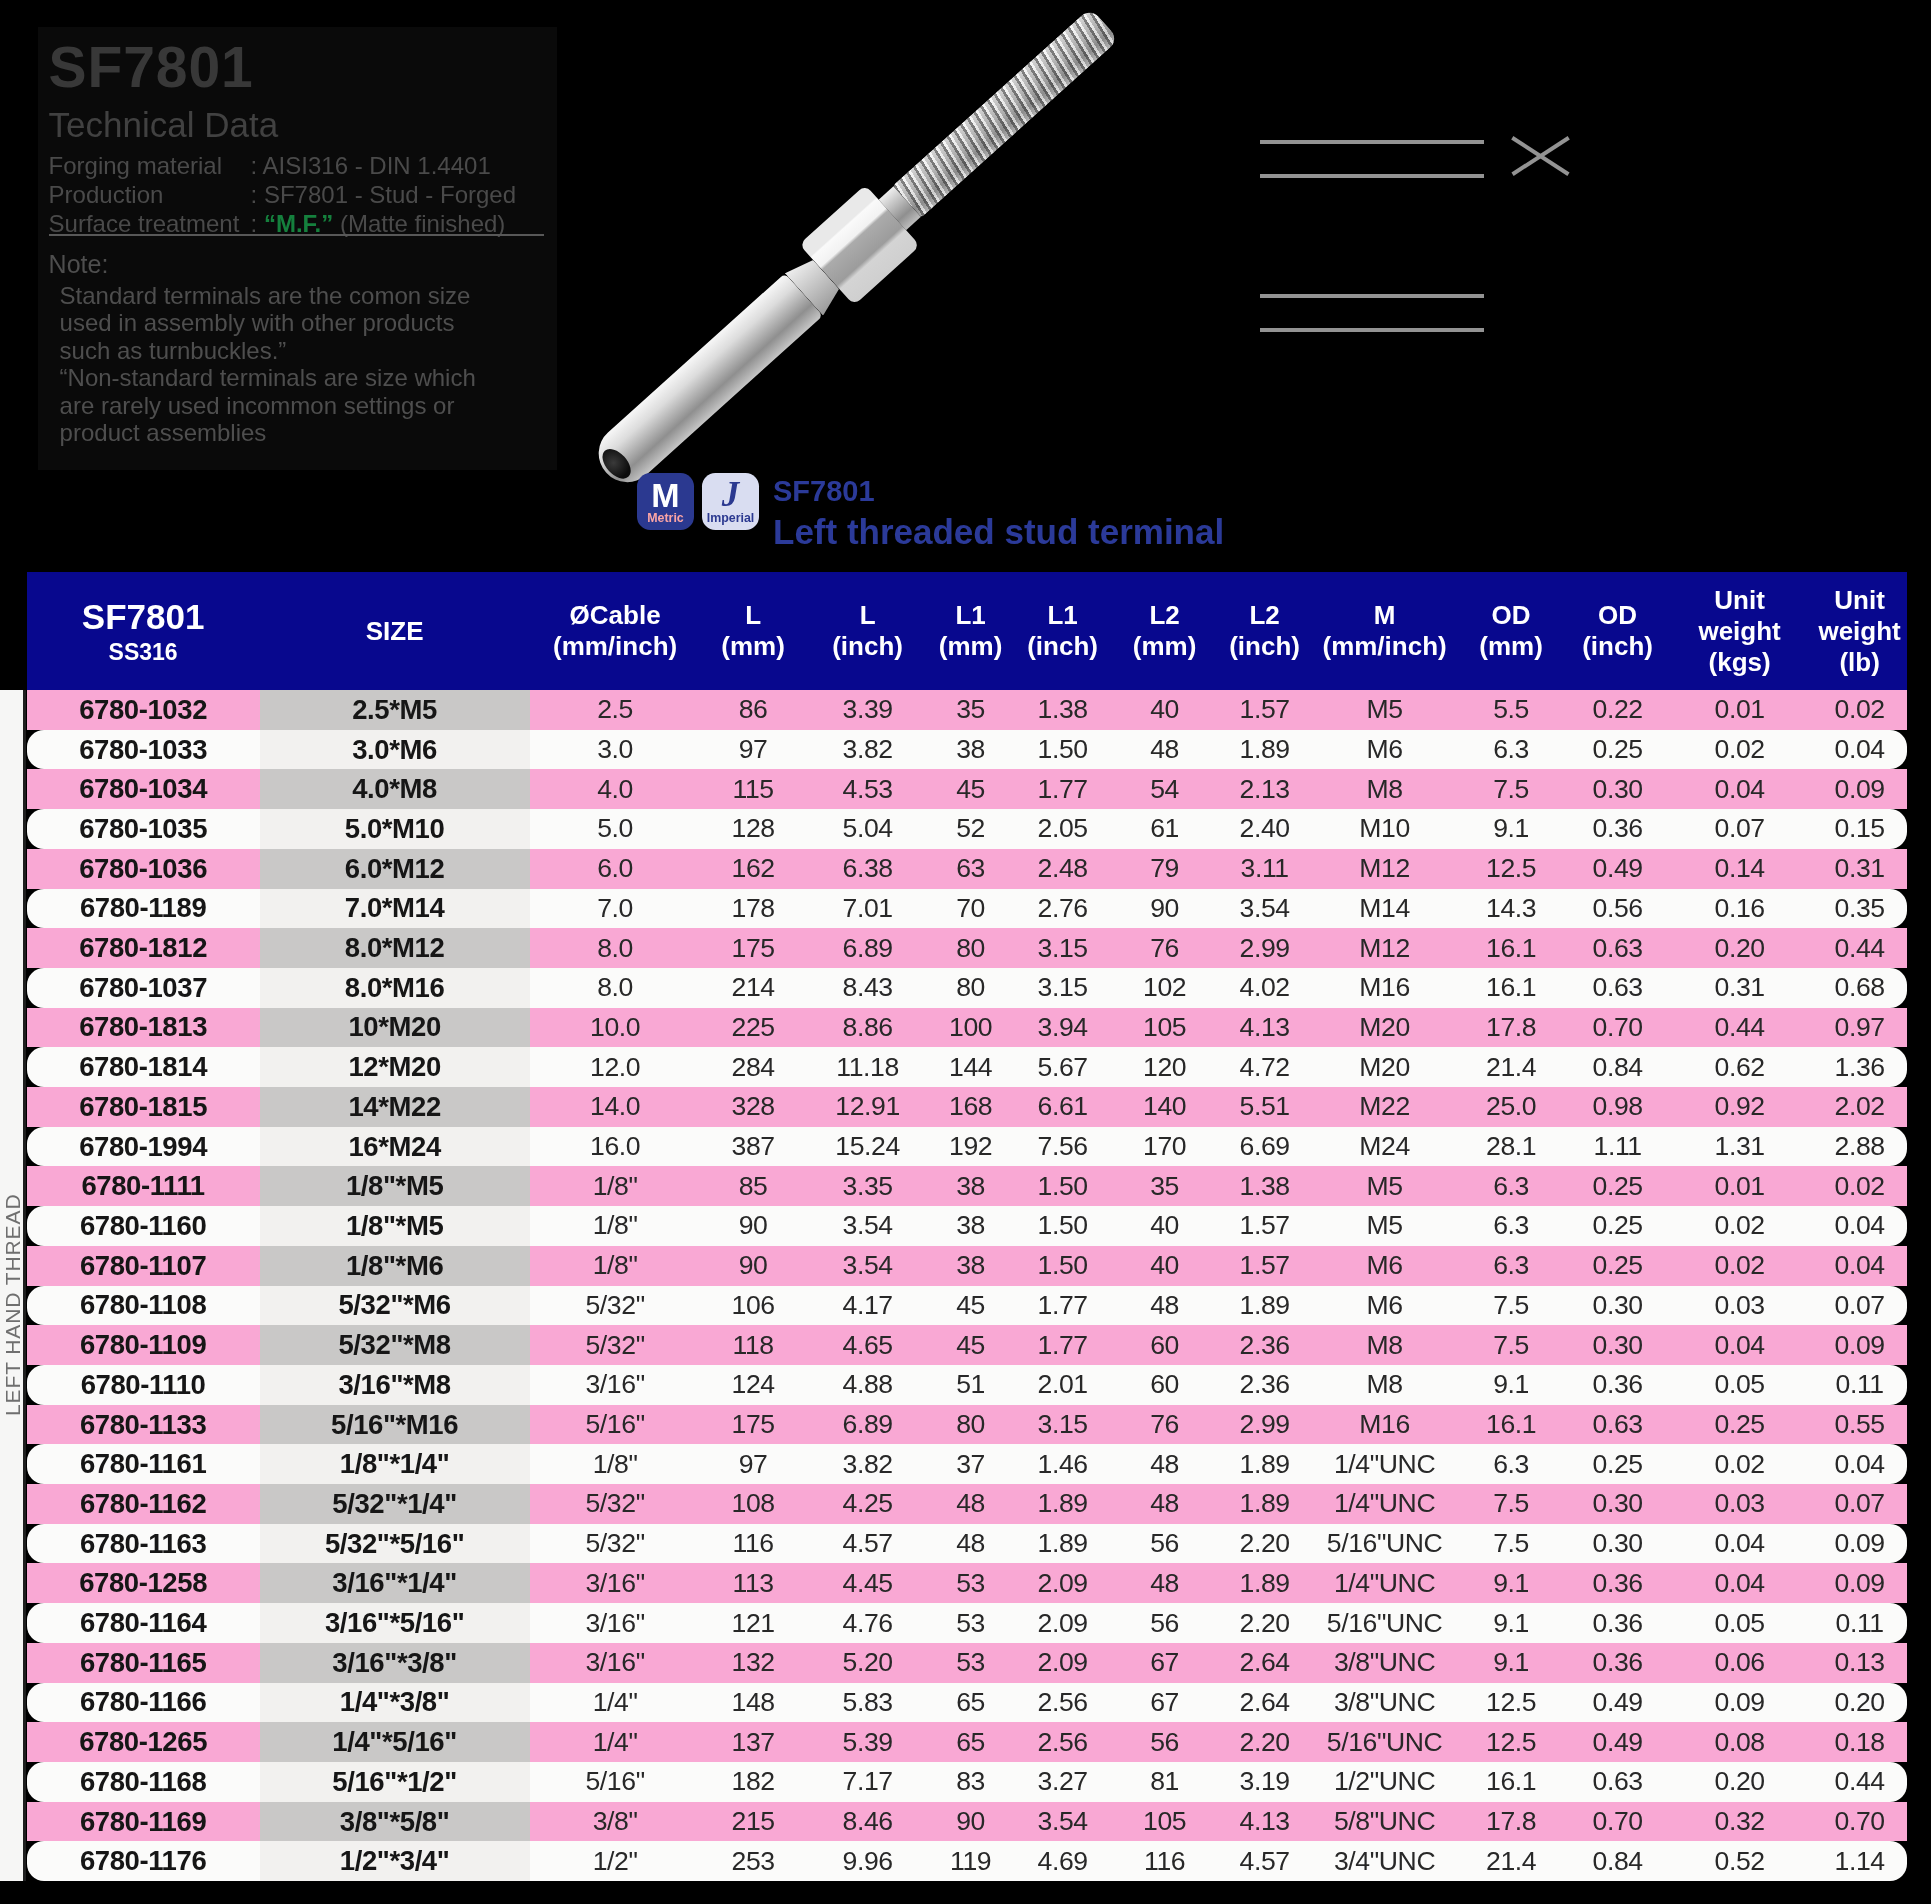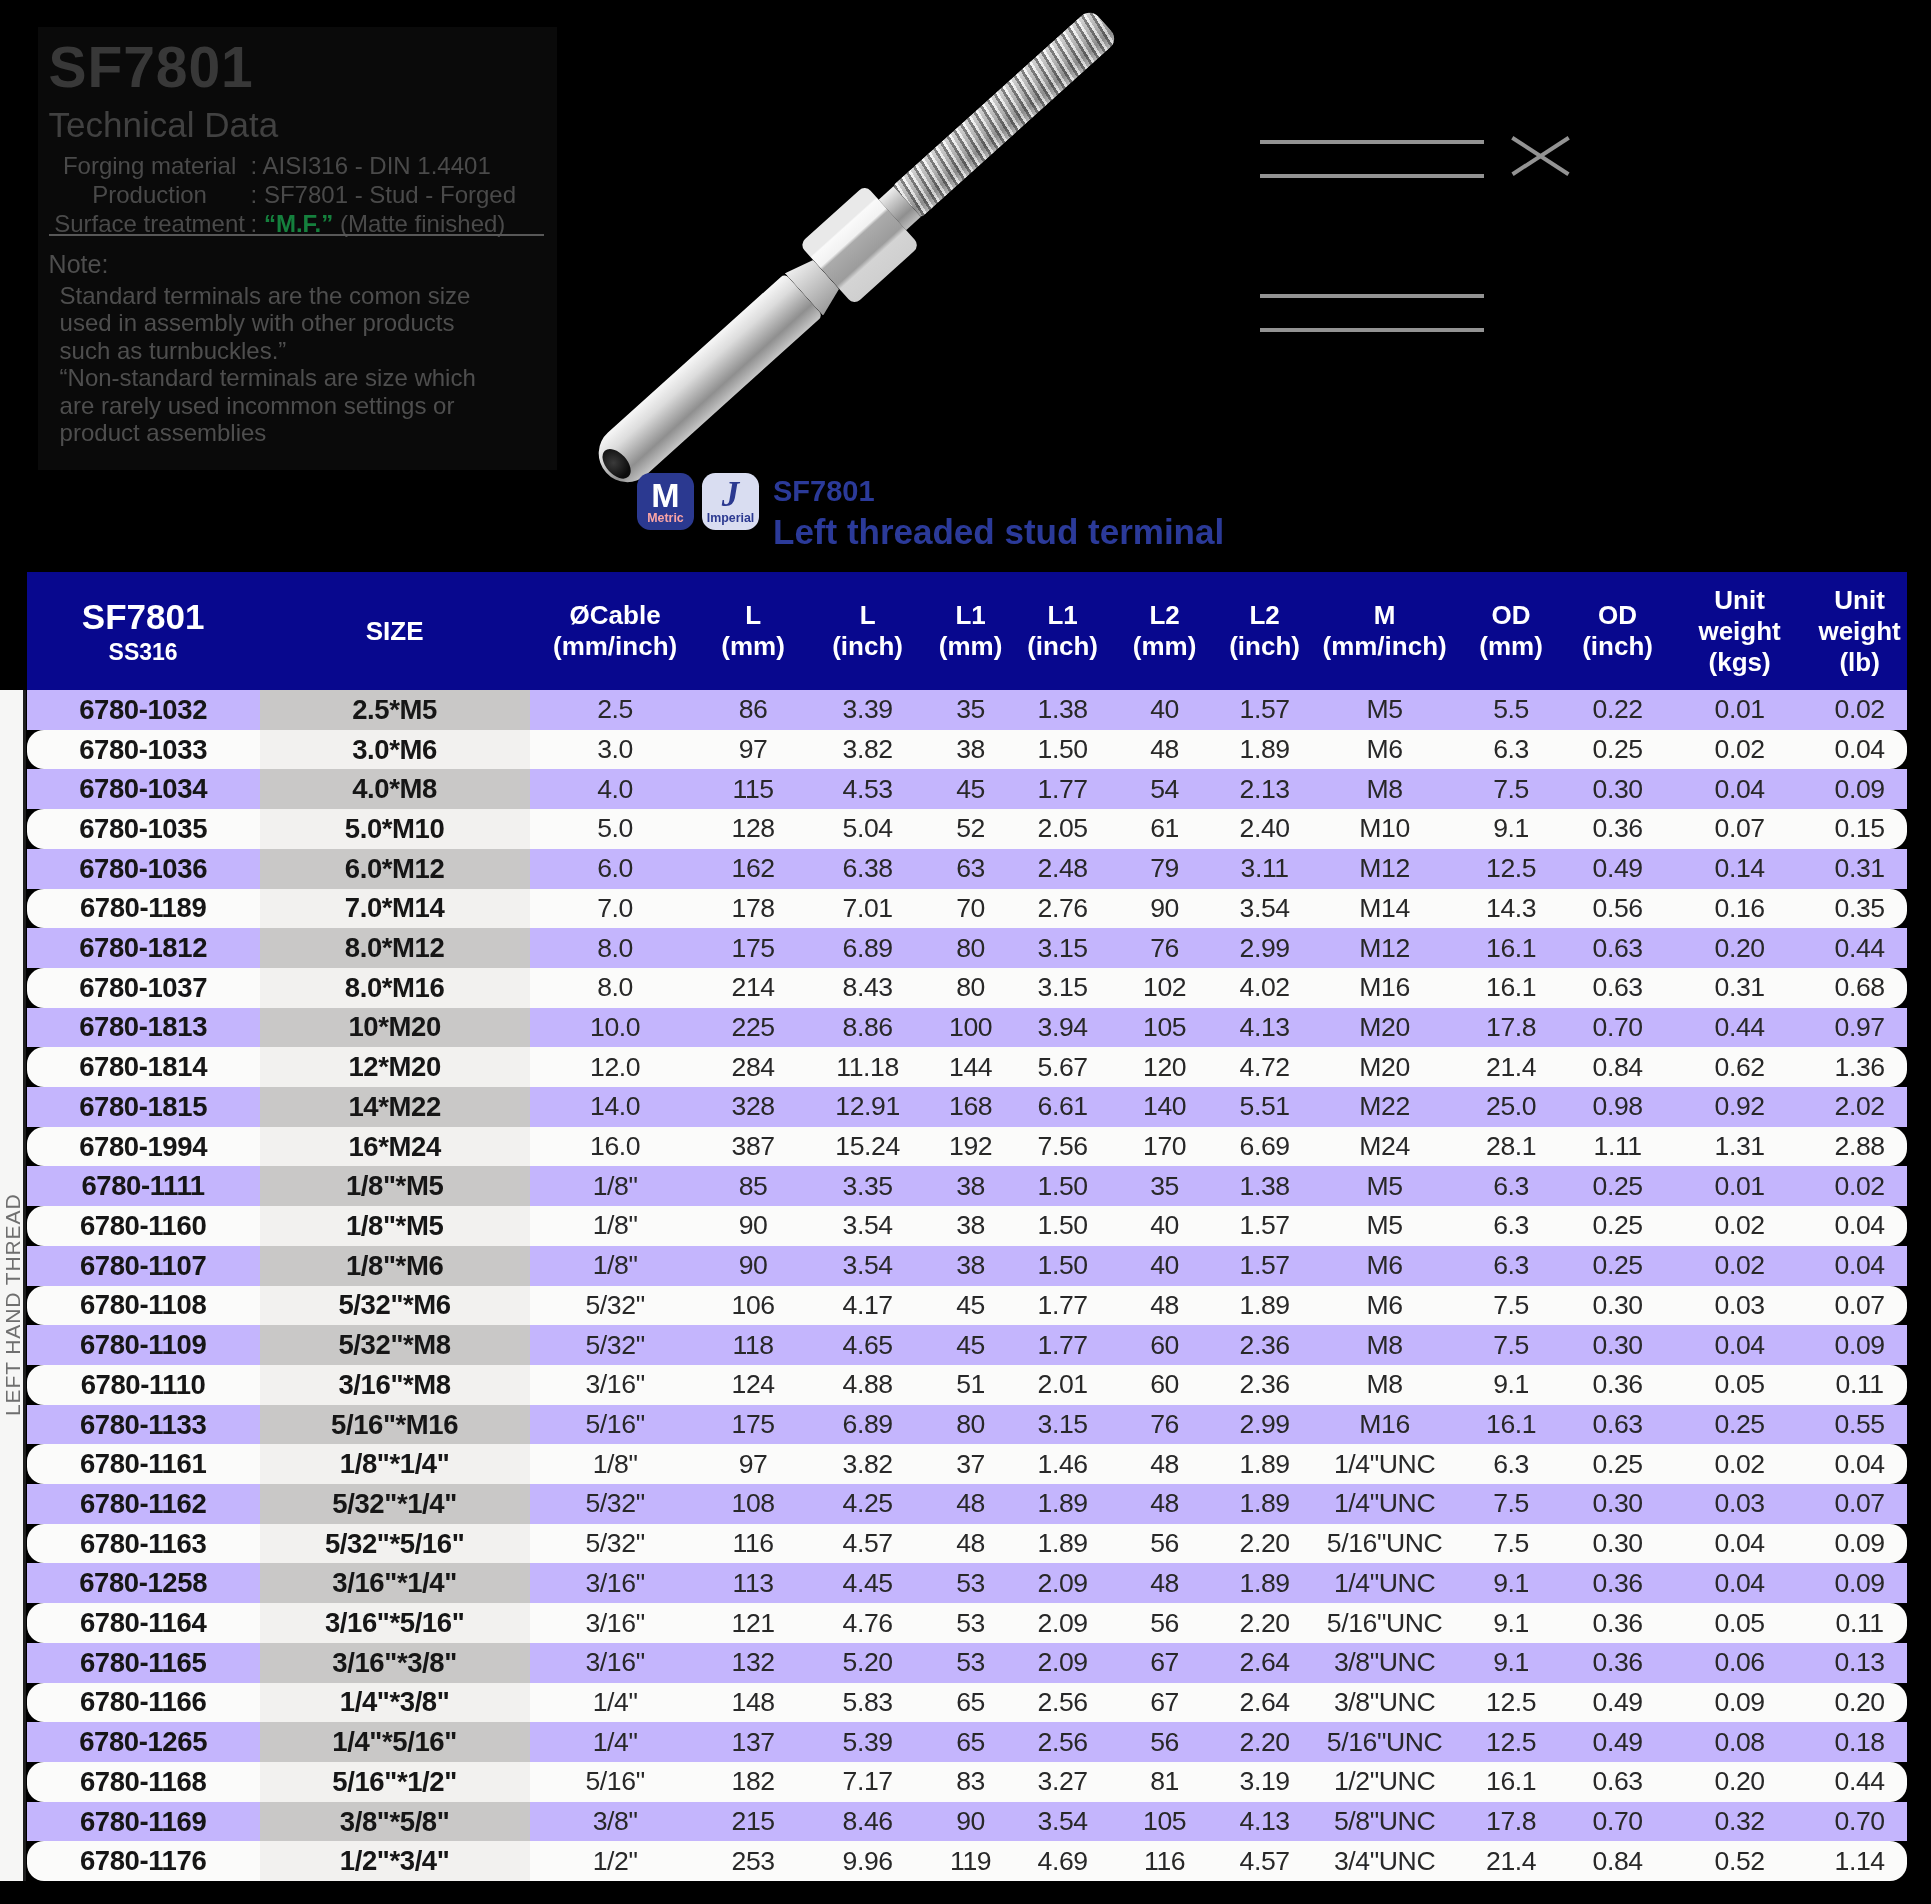--- a/index.html
+++ b/index.html
@@ -4,21 +4,21 @@
 <style>
   html,body{margin:0;padding:0;background:#000;}
   #stage{position:relative;width:1931px;height:1905px;background:#000;overflow:hidden;
          font-family:"Liberation Sans","DejaVu Sans",sans-serif;}
 
   
   .panel{position:absolute;left:38px;top:26.6px;width:519px;height:443px;background:#0a0a0a;}
   .p-title{position:absolute;left:10.6px;top:7px;font-size:57px;font-weight:bold;color:#383838;letter-spacing:0.9px;}
   .p-sub{position:absolute;left:10.6px;top:78px;font-size:35px;color:#414141;}
   .specs{position:absolute;left:10.6px;top:124px;width:497px;}
-  .spec-row{display:flex;font-size:24px;color:#4a4a4a;line-height:29px;text-align:center;}
+  .spec-row{display:flex;font-size:24px;color:#4a4a4a;line-height:29px;}
   .spec-label{width:202px;flex:0 0 202px;}
   .spec-value b{color:#15803d;margin-top:36px;}
   .divider{position:absolute;left:10.6px;top:207px;width:495px;height:2.7px;background:#585858;}
   .p-note-title{position:absolute;left:10.6px;top:223px;font-size:25px;color:#4e4e4e;}
   .note-lines{position:absolute;left:10.6px;top:255px;width:497px;margin-left:11px;}
   .note-line{font-size:24px;color:#4e4e4e;line-height:27.5px;}
 
   
   .photo{position:absolute;left:576px;top:22px;width:567px;height:443px;}
   .stud{position:absolute;left:50%;top:50%;width:683px;height:89px;
@@ -58,21 +58,21 @@
 
   
   .tablewrap{position:absolute;left:26.6px;top:572px;width:1880px;}
   .thead{display:flex;height:118px;background:#08088e;color:#fff;}
   .hcell{display:flex;flex-direction:column;align-items:center;justify-content:center;}
   .hline{font-size:26px;font-weight:bold;line-height:31px;}
   .corner1{font-size:35px;font-weight:bold;line-height:41px;}
   .corner2{font-size:23px;font-weight:bold;line-height:30px;}
   .tbody{display:flex;flex-direction:column;height:1191px;}
   .trow{display:flex;flex:1;}
-  .trow.odd{background:#c4b5fd;}
+  .trow.odd{background:#f9a8d4;}
   .trow.even{background:#fbfbfa;border-radius:17px;}
   .tcell{display:flex;align-items:center;justify-content:center;font-size:26.6px;color:#282828;letter-spacing:-0.4px;}
   .tcell.strong{font-weight:bold;color:#161616;font-size:27.5px;}
   .trow.odd .tcell.size{background:#c9c8c7;}
   .trow.even .tcell.size{background:#f2f1ef;}
   .c0{width:233px;flex:0 0 233px;}
   .c1{width:270px;flex:0 0 270px;}
   .c2{width:171px;flex:0 0 171px;align-items:center;}
   .c3{width:105px;flex:0 0 105px;}
   .c4{width:124px;flex:0 0 124px;}

